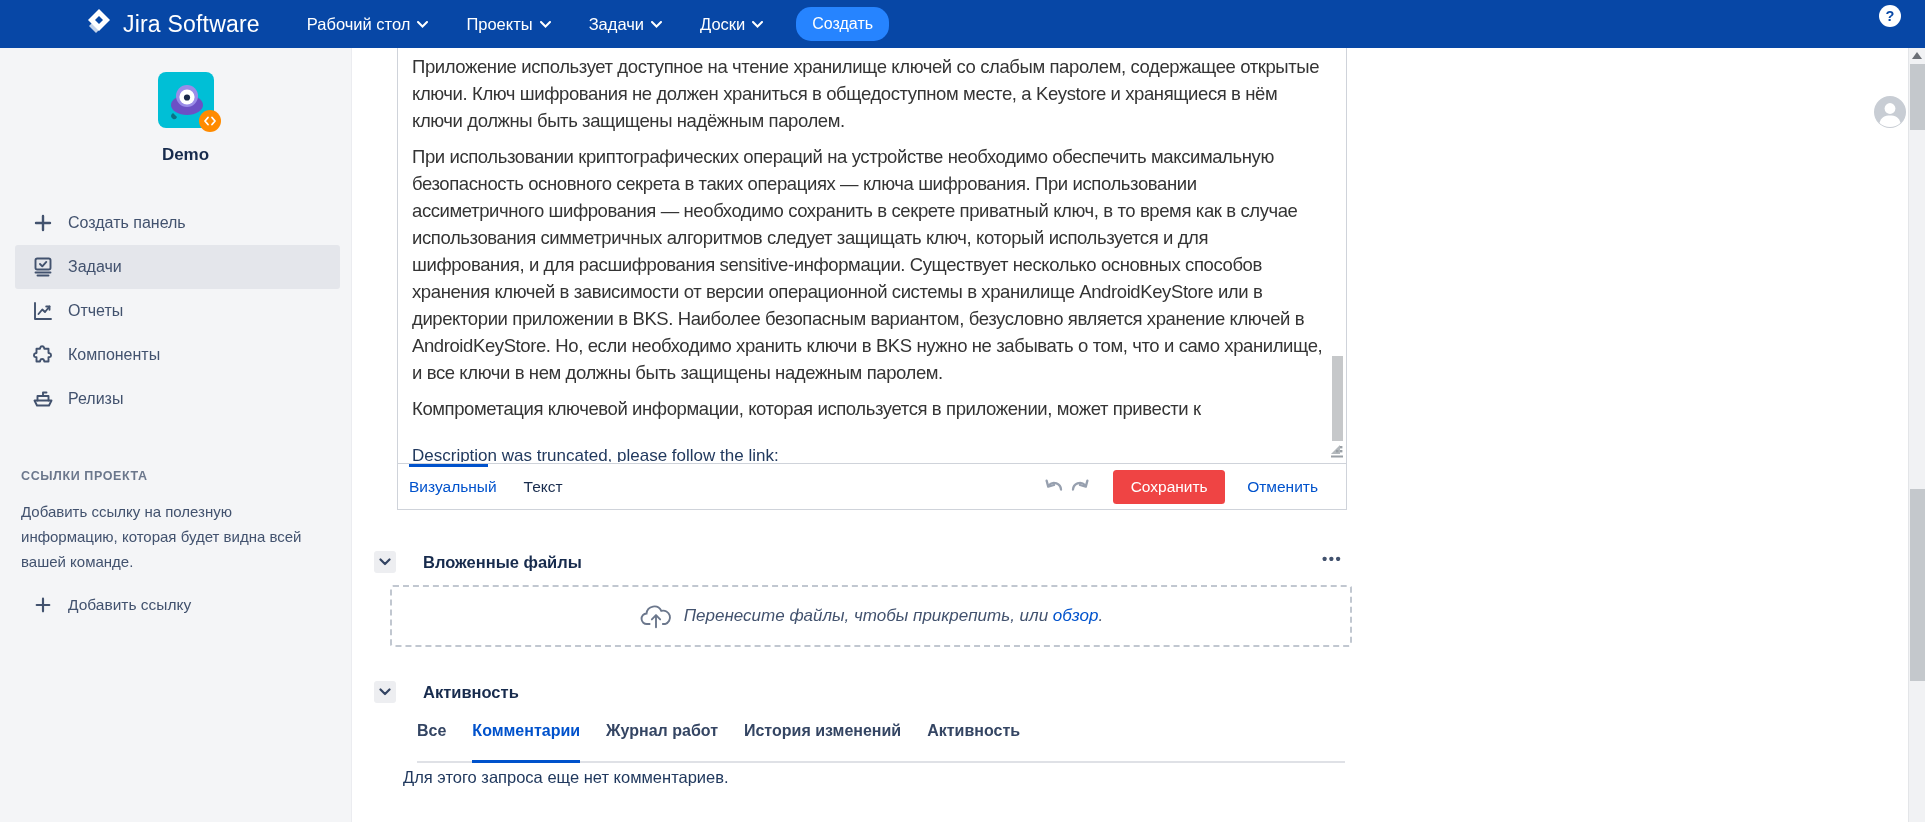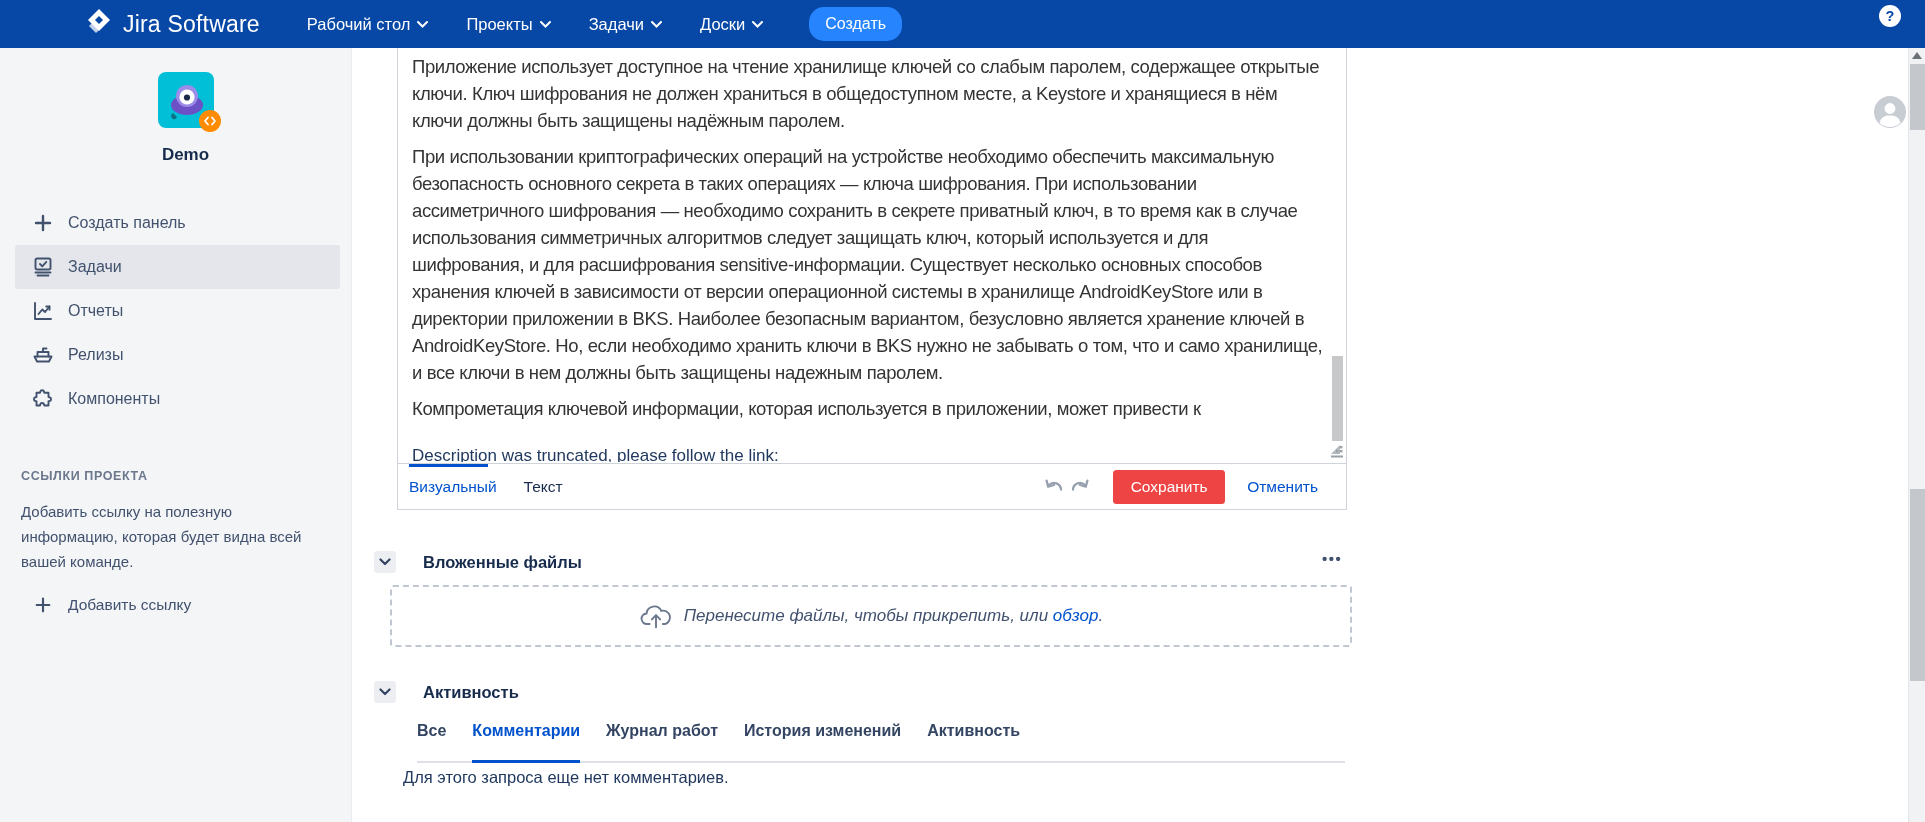--- a/index.html
+++ b/index.html
@@ -8,21 +8,21 @@
        font-family:"Liberation Sans",sans-serif;color:#172B4D;background:#fff;}
 
   
   .navbar{position:absolute;left:0;top:0;width:1925px;height:48px;background:#0747A6;
           display:flex;align-items:center;color:#fff;z-index:30;}
   .logo{display:flex;align-items:center;gap:9px;margin-left:84px;cursor:pointer;}
   .logo-text{font-size:23px;font-weight:500;letter-spacing:.2px;color:#fff;white-space:nowrap;}
   .nav-items{display:flex;align-items:center;margin-left:28px;}
   .nav-item{display:flex;align-items:center;gap:7px;padding:0 19px;height:48px;cursor:pointer;
             font-size:16.5px;color:#fff;white-space:nowrap;}
-  .create-btn{margin-left:27px;height:34px;padding:0 16px;background:#2684FF;color:#fff;
+  .create-btn{margin-left:14px;height:34px;padding:0 16px;background:#2684FF;color:#fff;
               border:none;border-radius:15px;font-size:16px;font-family:inherit;cursor:pointer;}
   .nav-right{margin-left:auto;display:flex;align-items:flex-end;margin-right:12px;flex-direction:column;}
   .searchbox{position:relative;width:211px;height:32px;background:#053584;border-radius:4px;
              display:flex;align-items:center;}
   .searchbox input{flex:1;background:transparent;border:none;outline:none;color:#fff;
                    font-size:15.5px;font-family:inherit;padding:0 34px 0 13px;}
   .searchbox input::placeholder{color:#BFC9DE;opacity:1;}
   .searchbox .search-ic{position:absolute;right:8px;top:5px;}
   .nav-ic{width:46px;height:48px;display:flex;align-items:center;justify-content:center;cursor:pointer;}
 
@@ -223,35 +223,35 @@
           <svg width="24" height="24" viewBox="0 0 24 24" fill="none" stroke="#42526E" stroke-width="1.9" stroke-linecap="round" stroke-linejoin="round">
             <path d="M4 4 V20 H20"></path>
             <path d="M7.5 15 L11.3 10.5 L14 13 L18.5 7.5"></path>
             <path d="M15.2 7.5 H18.5 V10.8"></path>
           </svg>
         </span>
         <span class="mi-label">Отчеты</span>
       </div>
       <div class="menu-item">
         <span class="mi-ic">
+          <svg width="24" height="24" viewBox="0 0 24 24" fill="none" stroke="#42526E" stroke-width="1.9" stroke-linejoin="round">
+            <path d="M9.2 4.8 a2 2 0 0 1 3.9 0 l.2 1 H17.5 v4.2 l1 .2 a2 2 0 0 1 0 3.9 l-1 .2 V18.5 H13.3 l-.2 -1 a2 2 0 0 0 -3.9 0 l-.2 1 H5.5 V14.3 l-1 -.2 a2 2 0 0 1 0 -3.9 l1 -.2 V5.8 H9 Z"></path>
+          </svg>
+        </span>
+        <span class="mi-label">Компоненты</span>
+      </div>
+      <div class="menu-item">
+        <span class="mi-ic">
           <svg width="24" height="24" viewBox="0 0 24 24" fill="none" stroke="#42526E" stroke-width="1.9" stroke-linecap="round" stroke-linejoin="round">
             <path d="M3.5 13.5 H20.5 L18 18.5 H6 Z"></path>
             <path d="M6.5 13.5 V9 H17.5 V13.5"></path>
             <path d="M12 9 V5.5 H15.5"></path>
           </svg>
         </span>
         <span class="mi-label">Релизы</span>
-      </div>
-      <div class="menu-item">
-        <span class="mi-ic">
-          <svg width="24" height="24" viewBox="0 0 24 24" fill="none" stroke="#42526E" stroke-width="1.9" stroke-linejoin="round">
-            <path d="M9.2 4.8 a2 2 0 0 1 3.9 0 l.2 1 H17.5 v4.2 l1 .2 a2 2 0 0 1 0 3.9 l-1 .2 V18.5 H13.3 l-.2 -1 a2 2 0 0 0 -3.9 0 l-.2 1 H5.5 V14.3 l-1 -.2 a2 2 0 0 1 0 -3.9 l1 -.2 V5.8 H9 Z"></path>
-          </svg>
-        </span>
-        <span class="mi-label">Компоненты</span>
       </div>
     </div>
 
     <div class="links-title">ССЫЛКИ ПРОЕКТА</div>
     <div class="links-desc">Добавить ссылку на полезную информацию, которая будет видна всей вашей команде.</div>
     <div class="add-link">
       <span class="mi-ic">
         <svg width="18" height="18" viewBox="0 0 20 20">
             <path d="M10 3 V17 M3 10 H17" stroke="#42526E" stroke-width="2.4" stroke-linecap="round"></path>
           </svg>

